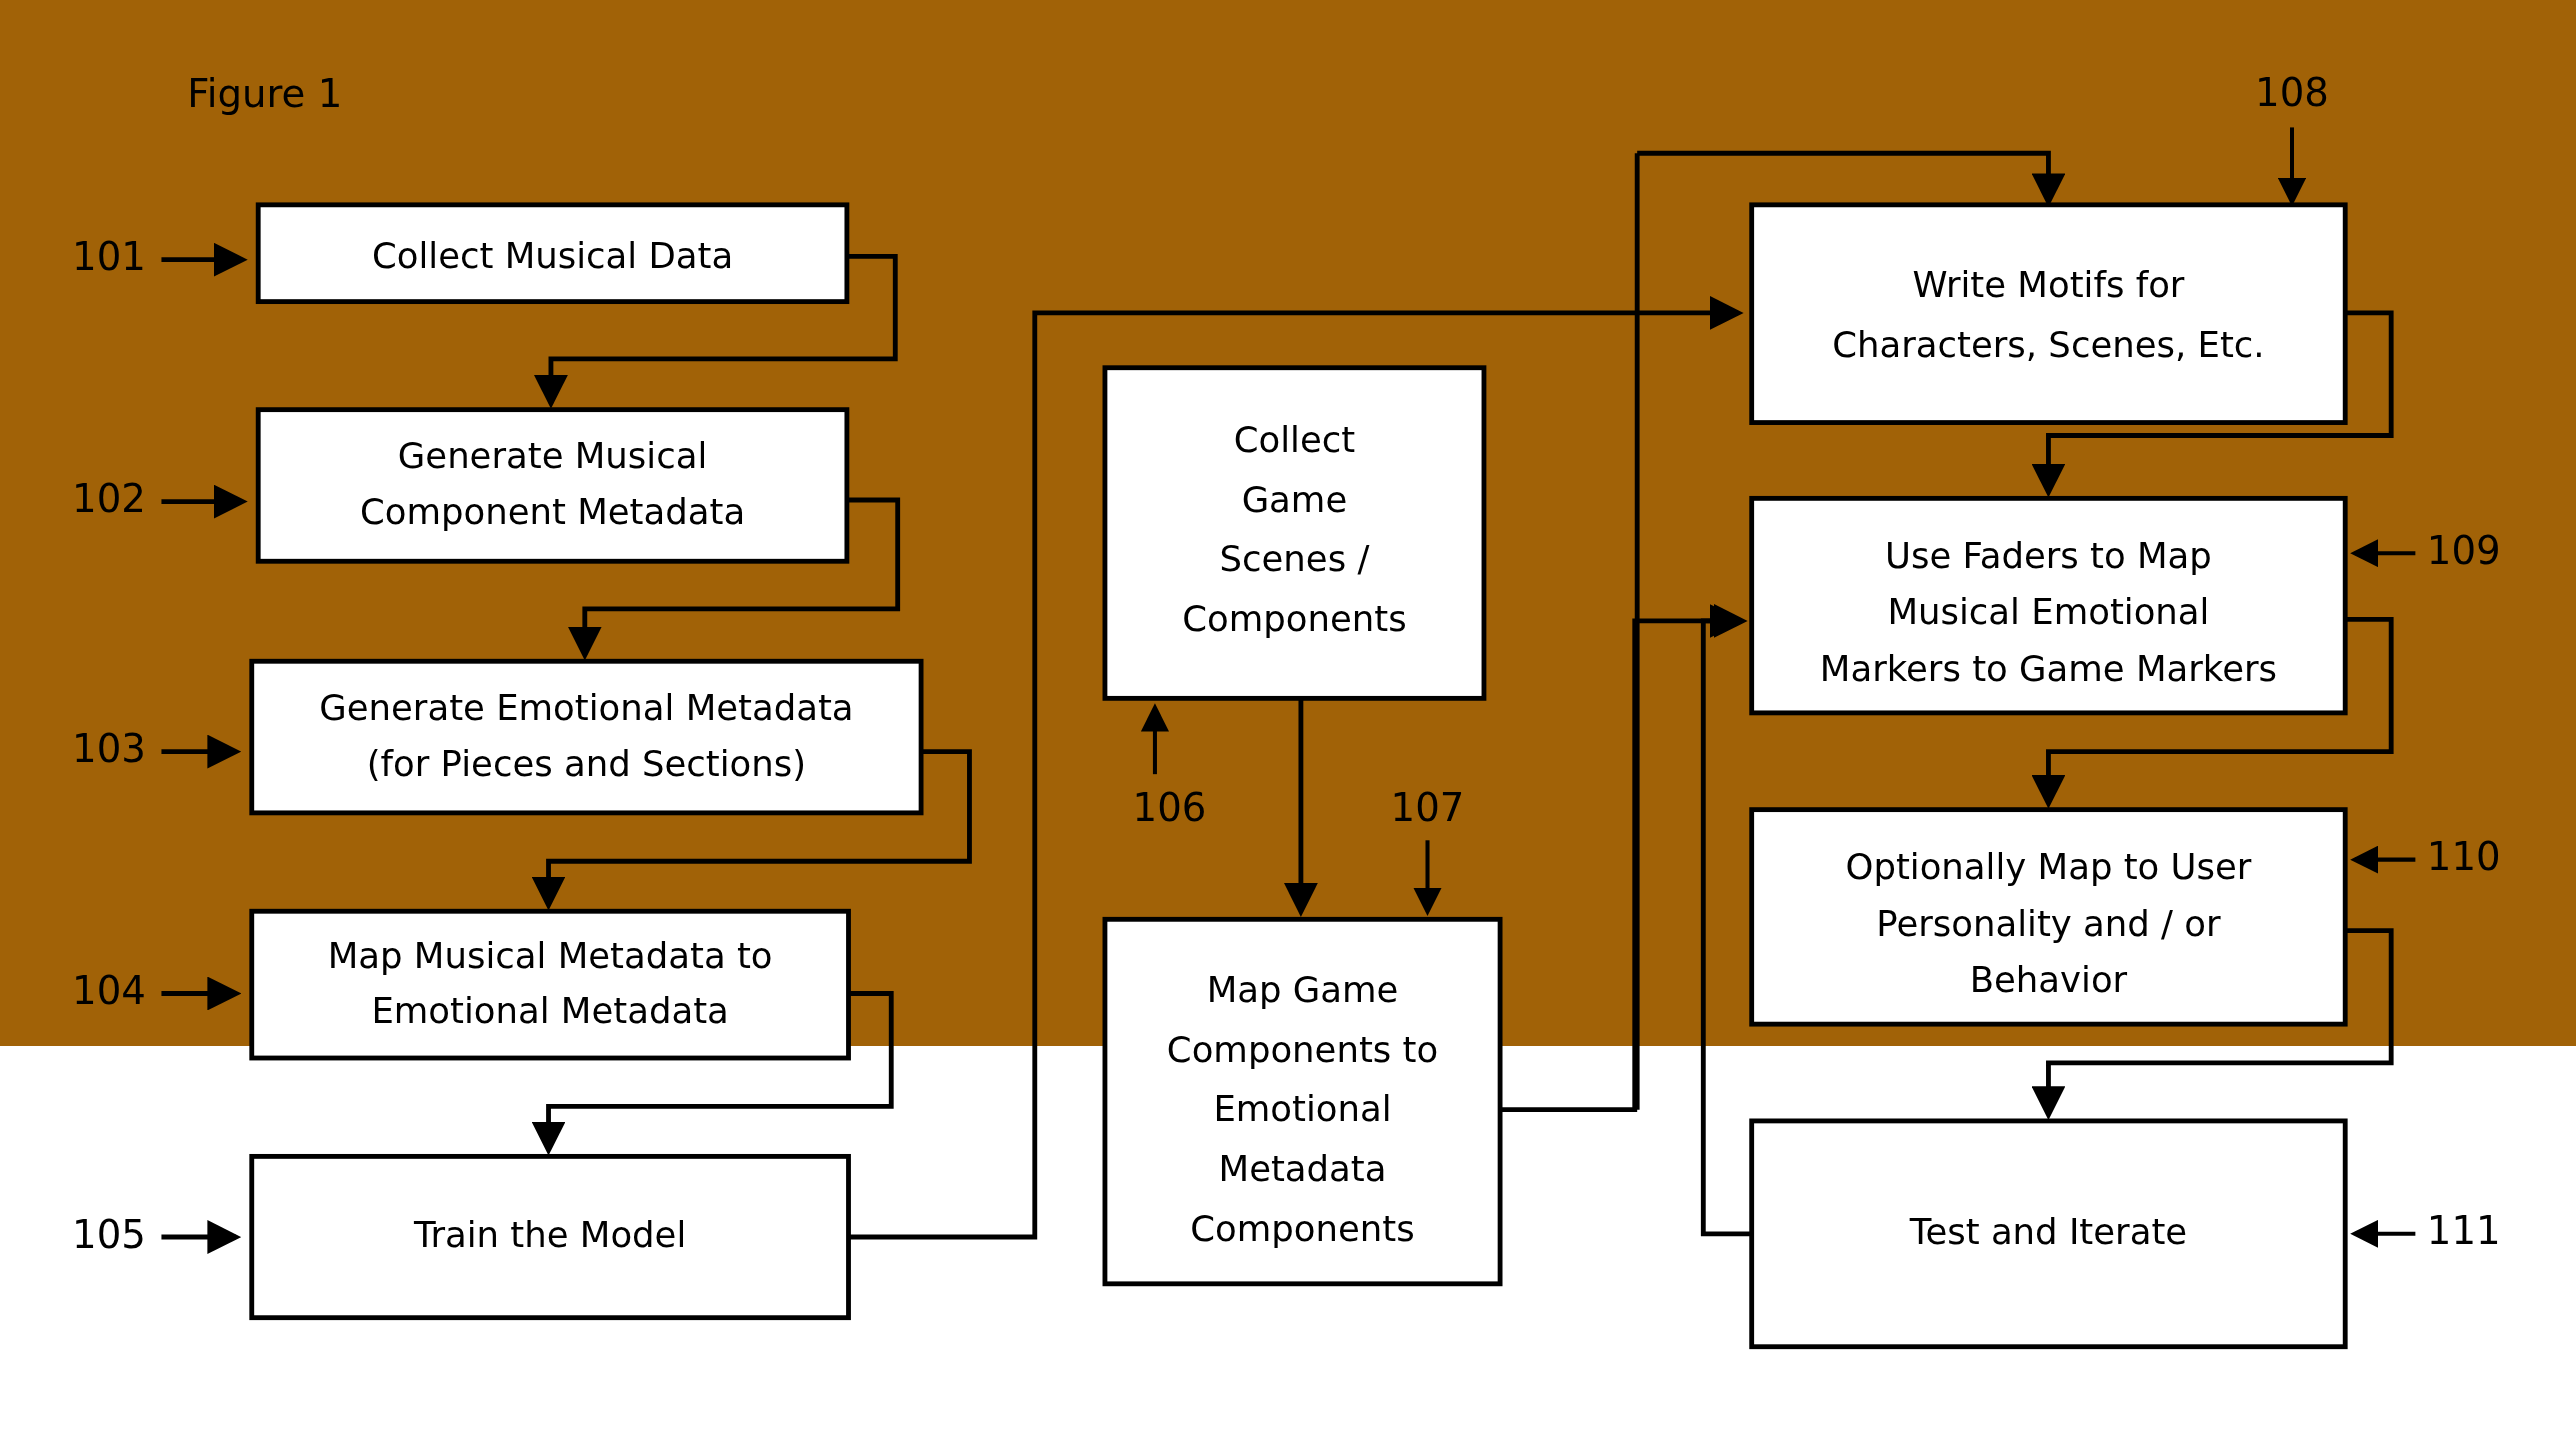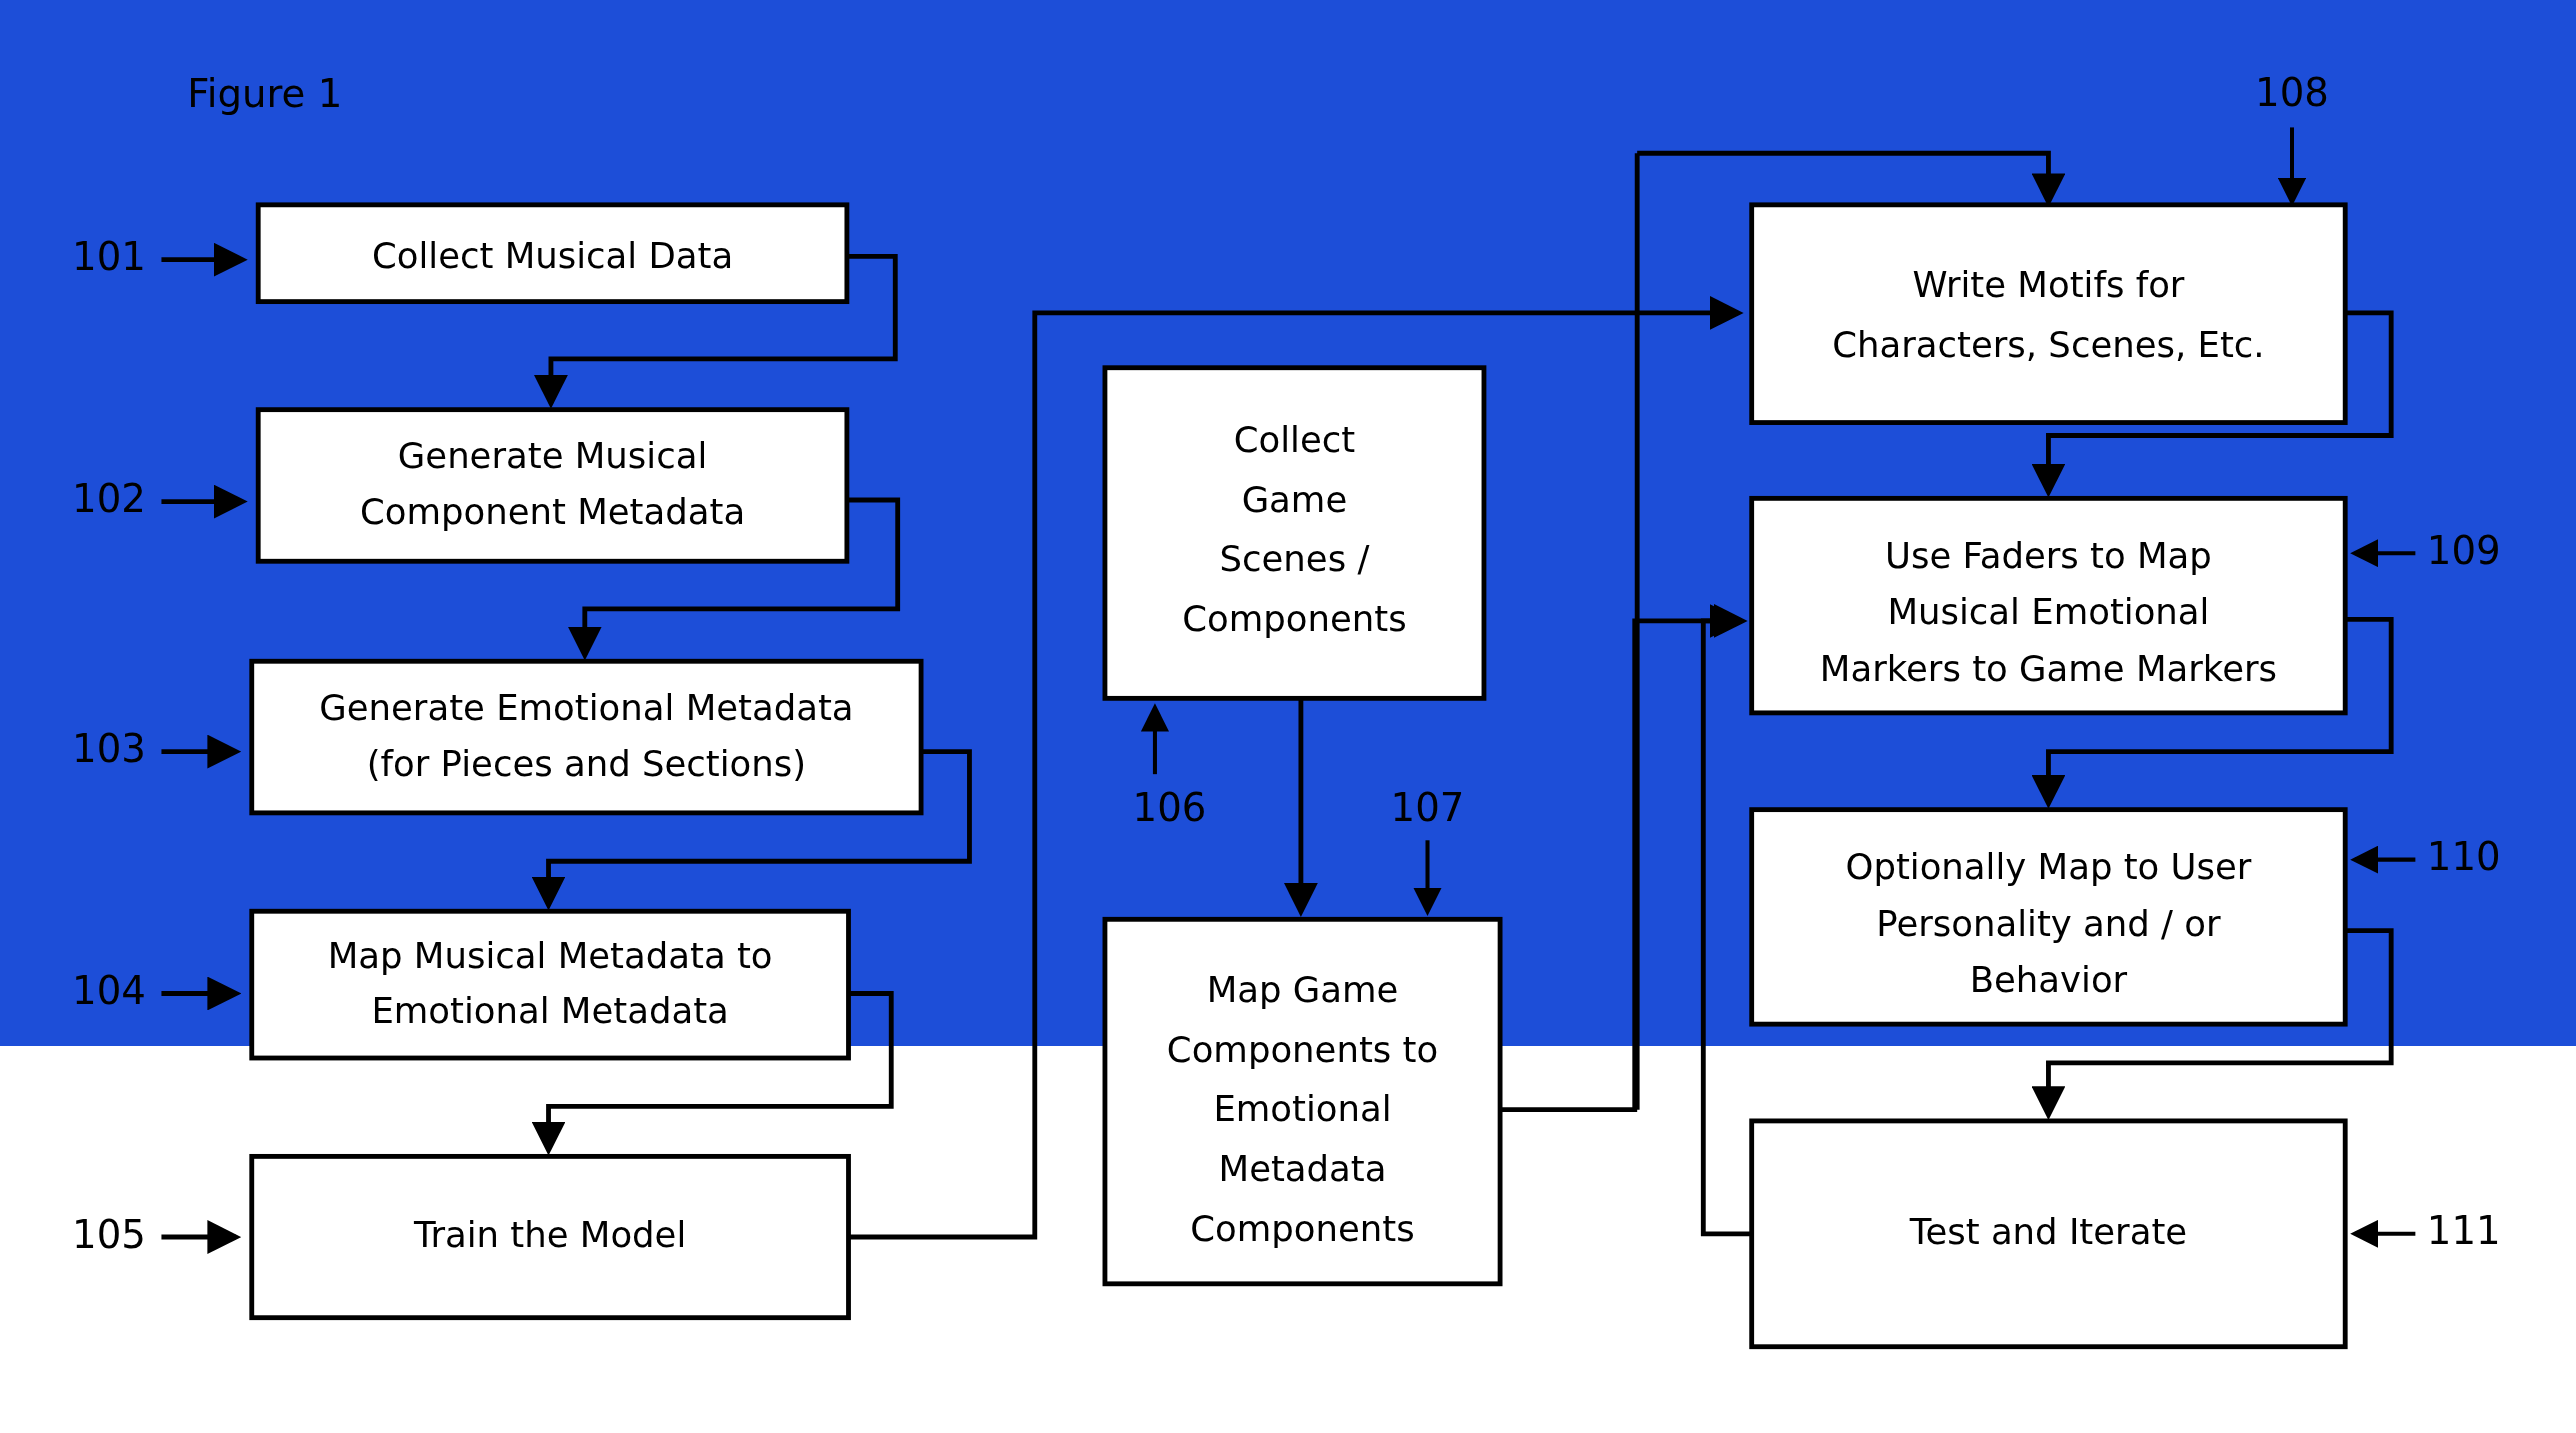--- a/index.html
+++ b/index.html
@@ -10,21 +10,21 @@
   body {
     width: 2576px;
     height: 1433px;
     font-family: "DejaVu Sans", sans-serif;
     overflow: hidden;
   }
   #figure-root {
     position: relative;
     width: 2576px;
     height: 1046px;
-    background: #1d4ed8;
+    background: #a16207;
   }
   svg#flow {
     position: absolute;
     top: 0;
     left: 0;
     width: 2576px;
     height: 1433px;
     display: block;
   }
   .box-rect {

